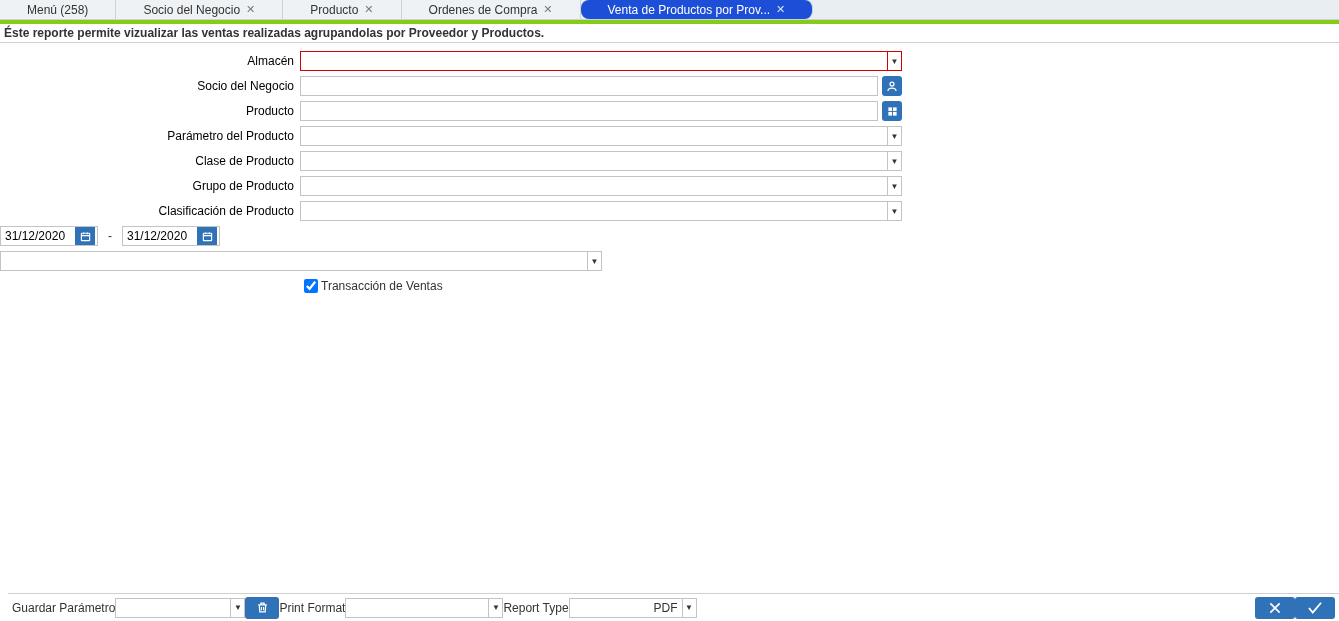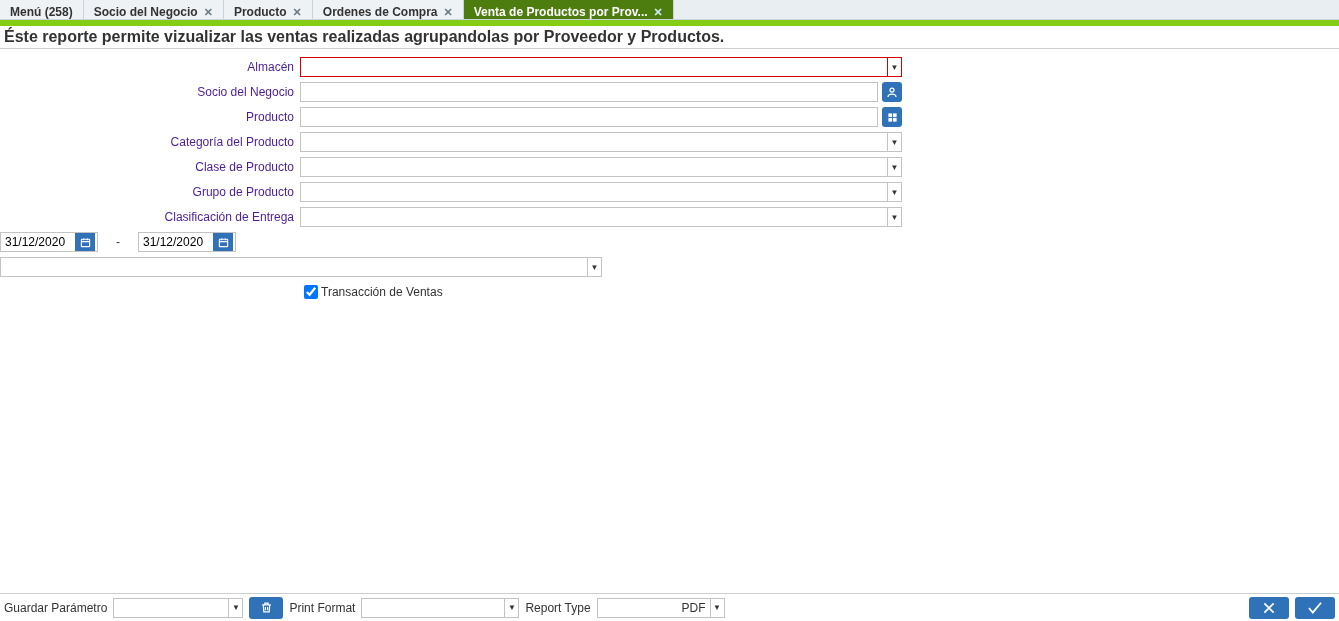--- a/index.html
+++ b/index.html
@@ -16,68 +16,68 @@
   
   .tabbar {
     display: flex;
     align-items: stretch;
     height: 20px;
     background: #e9eef2;
     border-bottom: 1px solid #c9d3d9;
   }
   .tab {
     display: flex;
-    align-items: flex-end;
-    padding: 0 10px;
+    align-items: center;
+    padding: 0 27px;
     border-right: 1px solid #c9d3d9;
     background: #eef2f5;
     color: #333;
     font-size: 12px;
     gap: 6px;
     white-space: nowrap;
     cursor: pointer;
-    font-weight: bold;
   }
   .tab.active {
-    background: #4d7c0f; 
+    background: #1d4ed8; 
     color: #ffffff;
+    border-radius: 8px;
   }
   .tab .close-x {
     font-size: 11px;
     color: #6a7c86;
   }
   .tab.active .close-x { color: #cfe9f9; }
 
   
   .descbar {
     font-weight: bold;
-    font-size: 16px;
+    font-size: 12px;
     padding: 2px 4px 2px 4px;
-    border-top: 6px solid #84cc16;
+    border-top: 4px solid #84cc16;
     border-bottom: 1px solid #d0d0d0;
     background: #ffffff;
   }
 
   
   .formwrap {
     padding: 6px 0 0 0;
     display: flex;
   }
   .row {
     display: flex;
     align-items: center;
     height: 24px;
     margin-bottom: 1px;
   }
   .lbl {
     width: 300px;
     text-align: right;
     padding-right: 6px;
     font-size: 12px;
-    color: #4c1d95;
+    color: #000000;
   }
   .fld {
     width: 602px;
     display: flex;
     align-items: center;
     gap: 4px;
   }
 
   
   .combo {
@@ -159,28 +159,28 @@
   .chk {
     display: flex;
     align-items: center;
     font-size: 12px;
   }
   .chk input { width: 14px; height: 14px; }
 
   
   .bottombar {
     position: absolute;
-    left: 0; right: 0; bottom: 0;
+    left: 8px; right: 0; bottom: 0;
     height: 28px;
     border-top: 1px solid #d0d0d0;
     background: #ffffff;
     display: flex;
     align-items: center;
     padding: 0 4px;
-    gap: 6px;
+    gap: 0;
     font-size: 12px;
   }
   .bottombar .fixedlbl { white-space: nowrap; }
   .smallcombo {
     height: 20px;
     border: 1px solid #c3c3c3;
     background: #fff;
     display: flex;
     align-items: center;
     position: relative;
@@ -284,21 +284,21 @@
                 <rect x="13" y="3" width="8" height="8"></rect>
                 <rect x="3" y="13" width="8" height="8"></rect>
                 <rect x="13" y="13" width="8" height="8"></rect>
               </svg>
           </span>
         </div>
       </div>
     </div>
 
     <div class="row">
-      <div class="lbl">Categoría del Producto</div>
+      <div class="lbl">Parámetro del Producto</div>
       <div class="fld">
         <div class="combo">
           <span class="dd">▼</span>
         </div>
       </div>
     </div>
 
     <div class="row">
       <div class="lbl">Clase de Producto</div>
       <div class="fld">
@@ -311,30 +311,30 @@
     <div class="row">
       <div class="lbl">Grupo de Producto</div>
       <div class="fld">
         <div class="combo">
           <span class="dd">▼</span>
         </div>
       </div>
     </div>
 
     <div class="row">
-      <div class="lbl">Clasificación de Entrega</div>
+      <div class="lbl">Clasificación de Producto</div>
       <div class="fld">
         <div class="combo">
           <span class="dd">▼</span>
         </div>
       </div>
     </div>
 
     <div class="row">
-      <div class="fld" style="gap:18px;">
+      <div class="fld" style="gap:10px;">
         <div class="datebox">
           <input type="text" value="31/12/2020" style="">
           <div class="cal">
             <svg width="11" height="11" viewBox="0 0 24 24" fill="none" stroke="white" stroke-width="2.5">
                 <rect x="3" y="5" width="18" height="16" rx="1"></rect>
                 <path d="M3 10h18M8 3v4M16 3v4"></path>
               </svg>
           </div>
         </div>
         <span>-</span>

